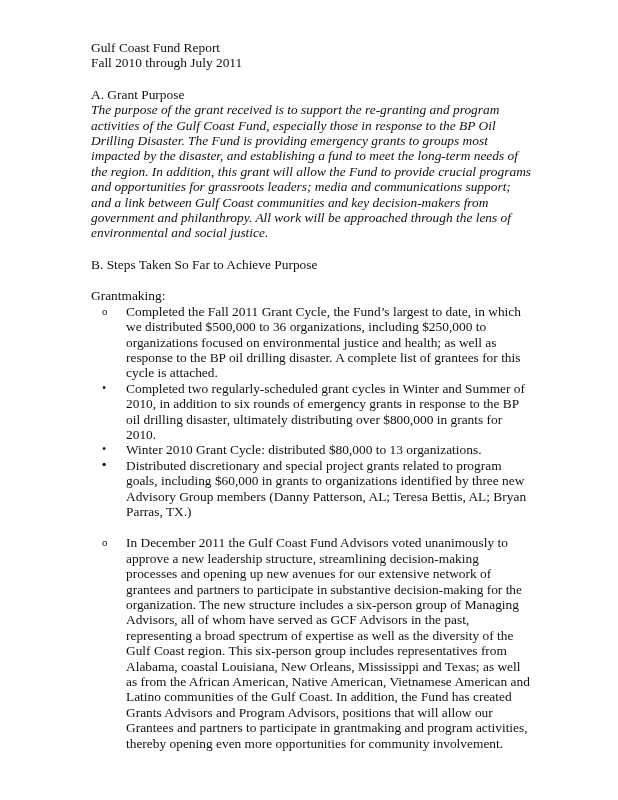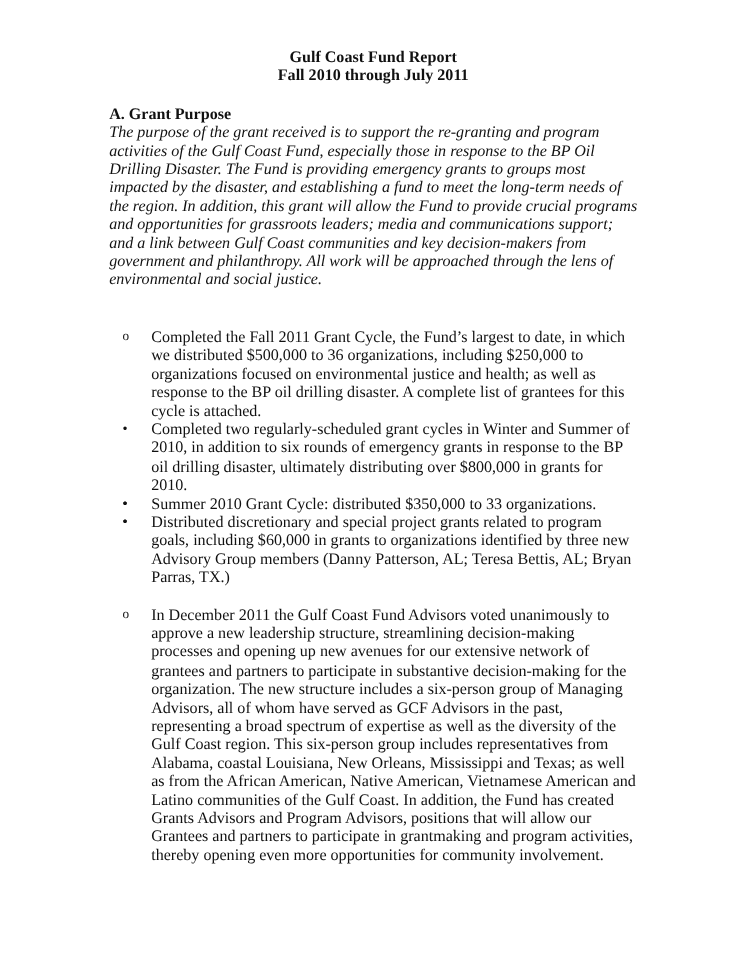--- a/index.html
+++ b/index.html
@@ -3,49 +3,51 @@
 <meta charset="utf-8">
 <style>
   html, body { margin: 0; padding: 0; background: #ffffff; }
   body {
     width: 618px; height: 800px; overflow: hidden; position: relative;
     font-family: "Liberation Serif", "DejaVu Serif", serif;
     color: #111111;
     font-size: 13.4px;
   }
   .page { position: absolute; left: 91px; top: 40px; width: 440px; }
-  .title { text-align: center; font-weight: bold; line-height: 15.4px; margin: 0; }
-  .h { font-weight: bold; margin: 0; line-height: 15.4px; }
+  .title { font-weight: normal; line-height: 15.4px; margin: 0; }
+  .h { font-weight: normal; margin: 0; line-height: 15.4px; }
   .p { margin: 0; line-height: 15.4px; font-style: italic; }
   .gap { height: 16px; }
   ul.items { list-style: none; margin: 0; padding: 0; }
   ul.items li { position: relative; padding-left: 35px; line-height: 15.4px; margin: 0; }
   ul.items li .marker { position: absolute; left: 11px; top: 0; width: 12px; text-align: left; }
   .marker.circle { font-size: 11px; }
   .marker.disc { font-size: 12px; }
 </style>
 </head>
 <body>
 
 <div class="page">
   <p class="title">Gulf Coast Fund Report</p>
   <p class="title">Fall 2010 through July 2011</p>
   <div class="gap"></div>
 
   <p class="h">A. Grant Purpose</p>
   <p class="p">The purpose of the grant received is to support the re-granting and program activities of the Gulf Coast Fund, especially those in response to the BP Oil Drilling Disaster. The Fund is providing emergency grants to groups most impacted by the disaster, and establishing a fund to meet the long-term needs of the region. In addition, this grant will allow the Fund to provide crucial programs and opportunities for grassroots leaders; media and communications support; and a link between Gulf Coast communities and key decision-makers from government and philanthropy. All work will be approached through the lens of environmental and social justice.</p>
   <div class="gap"></div>
 
+  <p class="h">B. Steps Taken So Far to Achieve Purpose</p>
   <div class="gap"></div>
 
+  <p class="h">Grantmaking:</p>
   <ul class="items">
     <li><span class="marker circle">o</span><span>Completed the Fall 2011 Grant Cycle, the Fund’s largest to date, in which we distributed $500,000 to 36 organizations, including $250,000 to organizations focused on environmental justice and health; as well as response to the BP oil drilling disaster. A complete list of grantees for this cycle is attached.</span></li>
     <li><span class="marker disc">•</span><span>Completed two regularly-scheduled grant cycles in Winter and Summer of 2010, in addition to six rounds of emergency grants in response to the BP oil drilling disaster, ultimately distributing over $800,000 in grants for 2010.</span></li>
+    <li><span class="marker disc">•</span><span>Winter 2010 Grant Cycle: distributed $80,000 to 13 organizations.</span></li>
     <li><span class="marker disc">•</span></li>
-    <li><span class="marker disc">•</span><span>Summer 2010 Grant Cycle: distributed $350,000 to 33 organizations.</span></li>
     <li><span class="marker disc">•</span></li>
     <li><span class="marker disc">•</span><span>Distributed discretionary and special project grants related to program goals, including $60,000 in grants to organizations identified by three new Advisory Group members (Danny Patterson, AL; Teresa Bettis, AL; Bryan Parras, TX.)</span></li>
   </ul>
   <div class="gap"></div>
 
   <ul class="items">
     <li><span class="marker circle">o</span><span>In December 2011 the Gulf Coast Fund Advisors voted unanimously to approve a new leadership structure, streamlining decision-making processes and opening up new avenues for our extensive network of grantees and partners to participate in substantive decision-making for the organization. The new structure includes a six-person group of Managing Advisors, all of whom have served as GCF Advisors in the past, representing a broad spectrum of expertise as well as the diversity of the Gulf Coast region. This six-person group includes representatives from Alabama, coastal Louisiana, New Orleans, Mississippi and Texas; as well as from the African American, Native American, Vietnamese American and Latino communities of the Gulf Coast. In addition, the Fund has created Grants Advisors and Program Advisors, positions that will allow our Grantees and partners to participate in grantmaking and program activities, thereby opening even more opportunities for community involvement.</span></li>
 
   </ul>
 </div>

